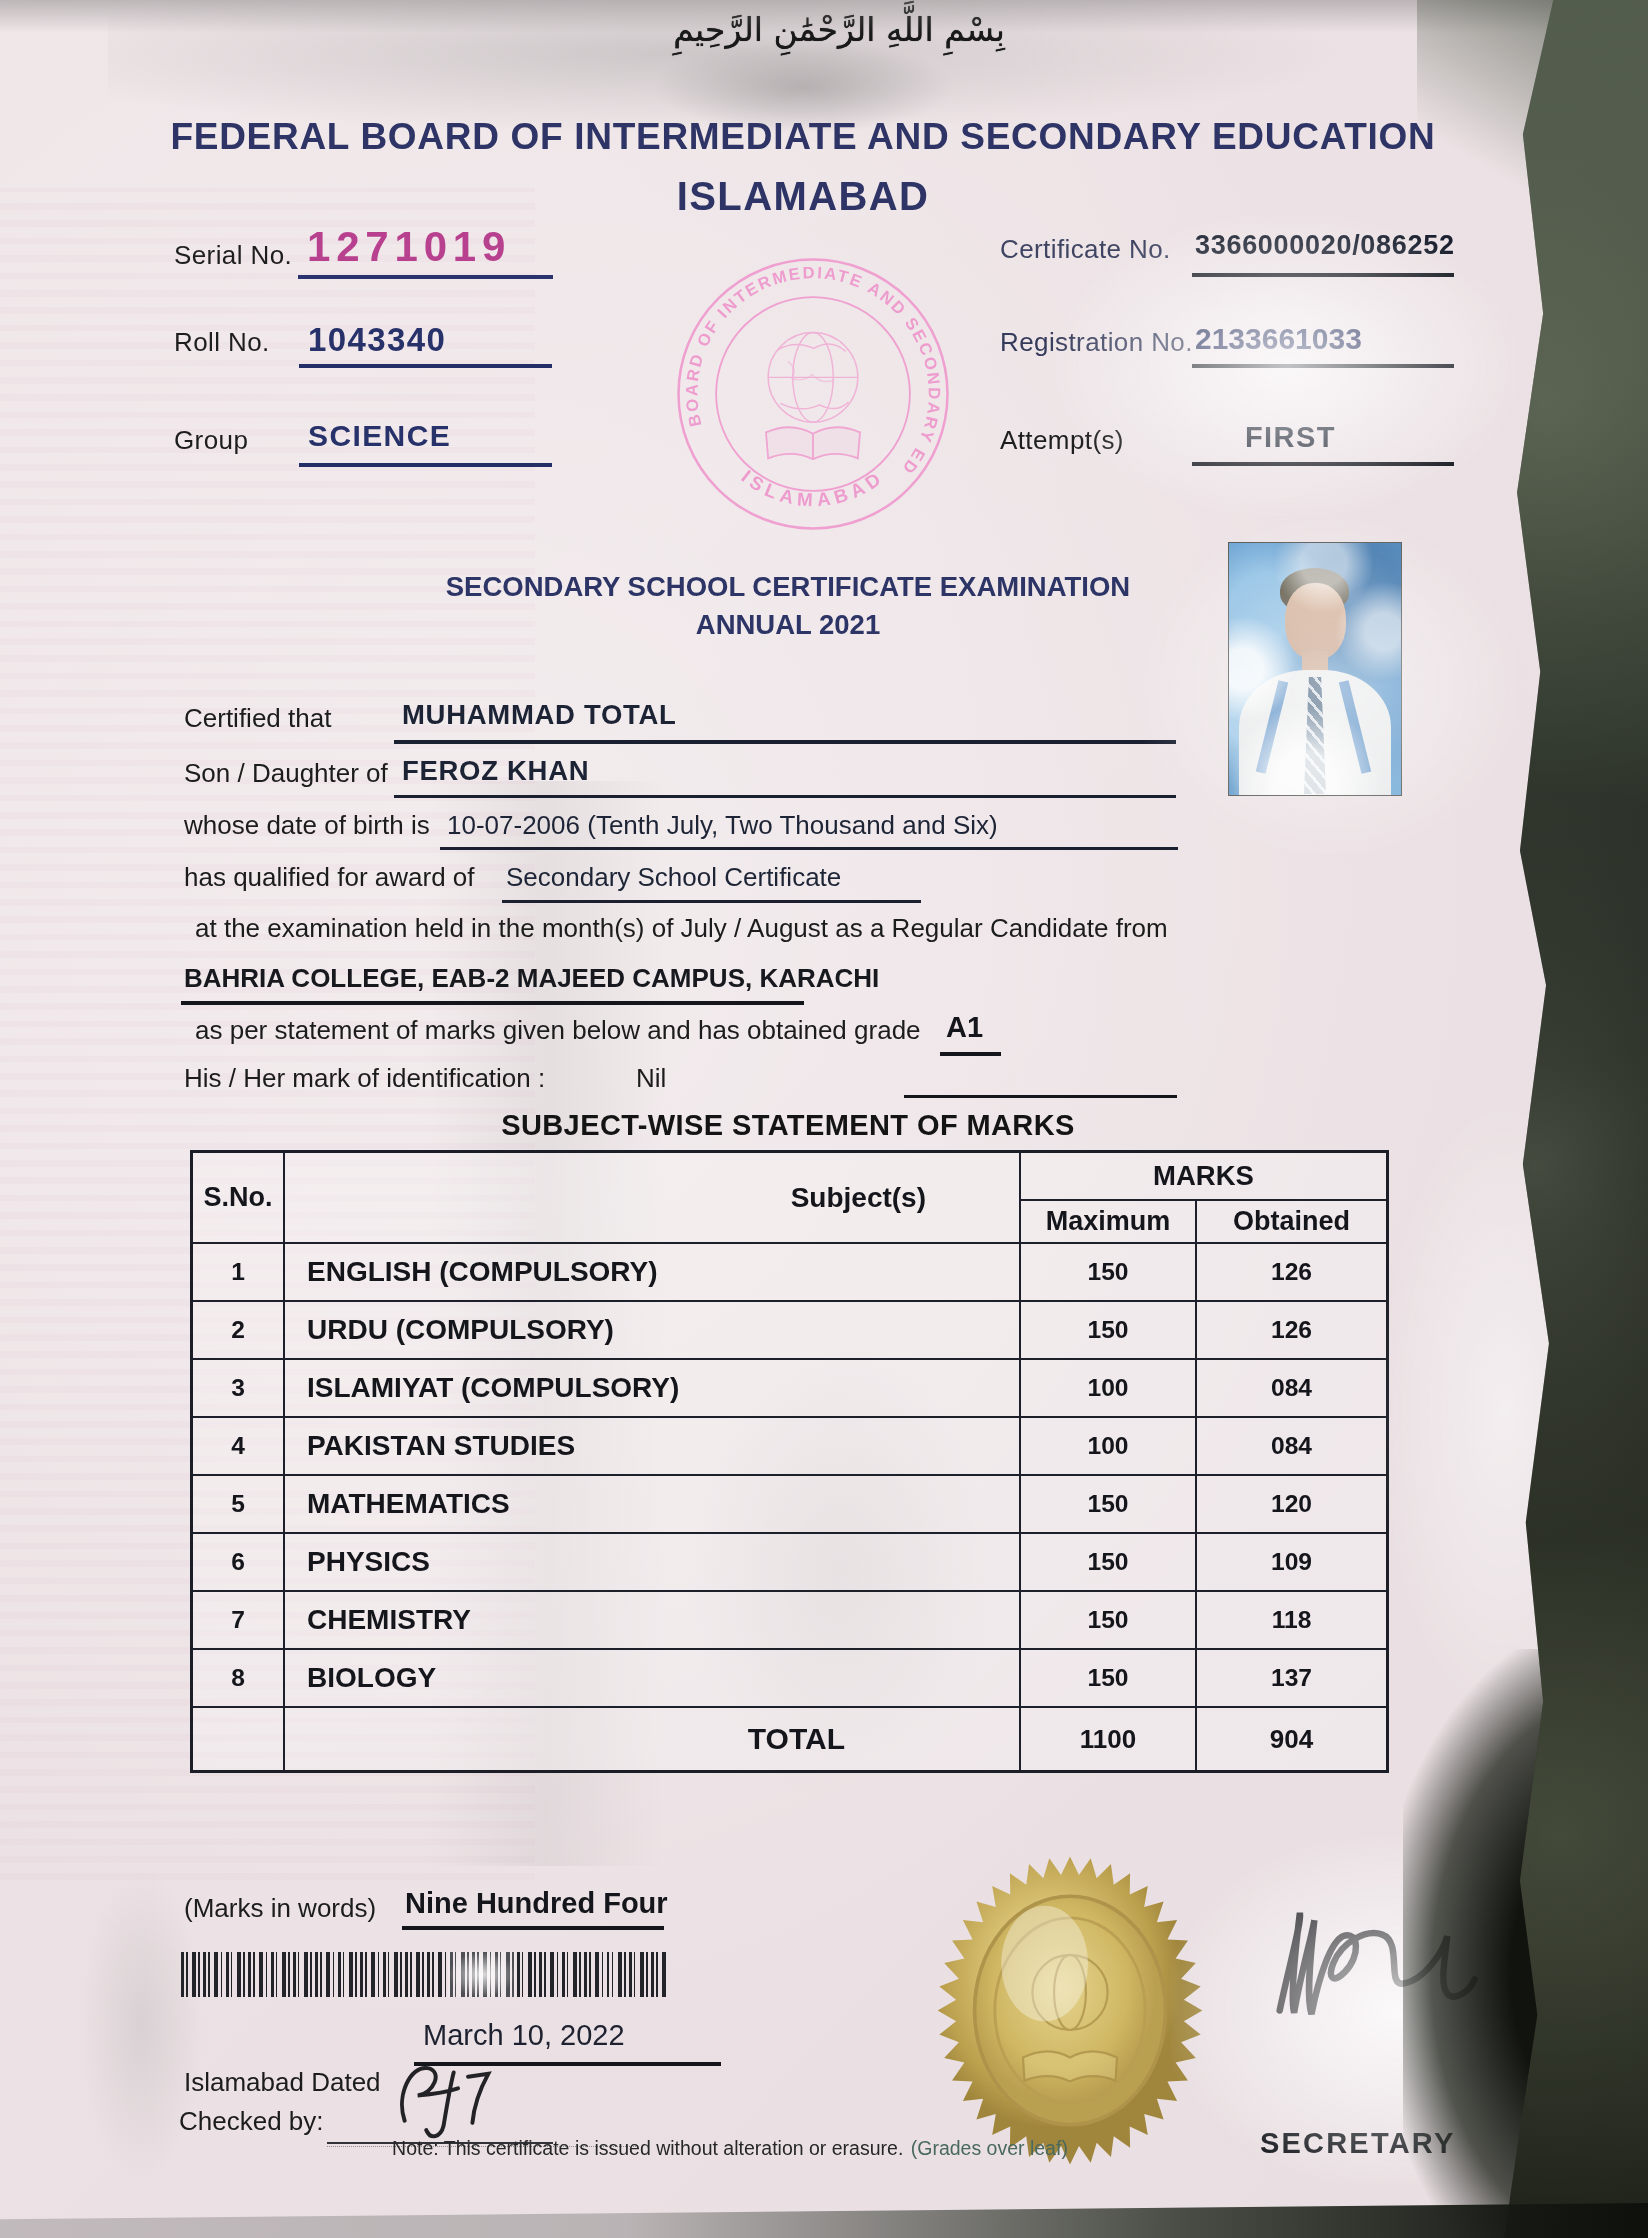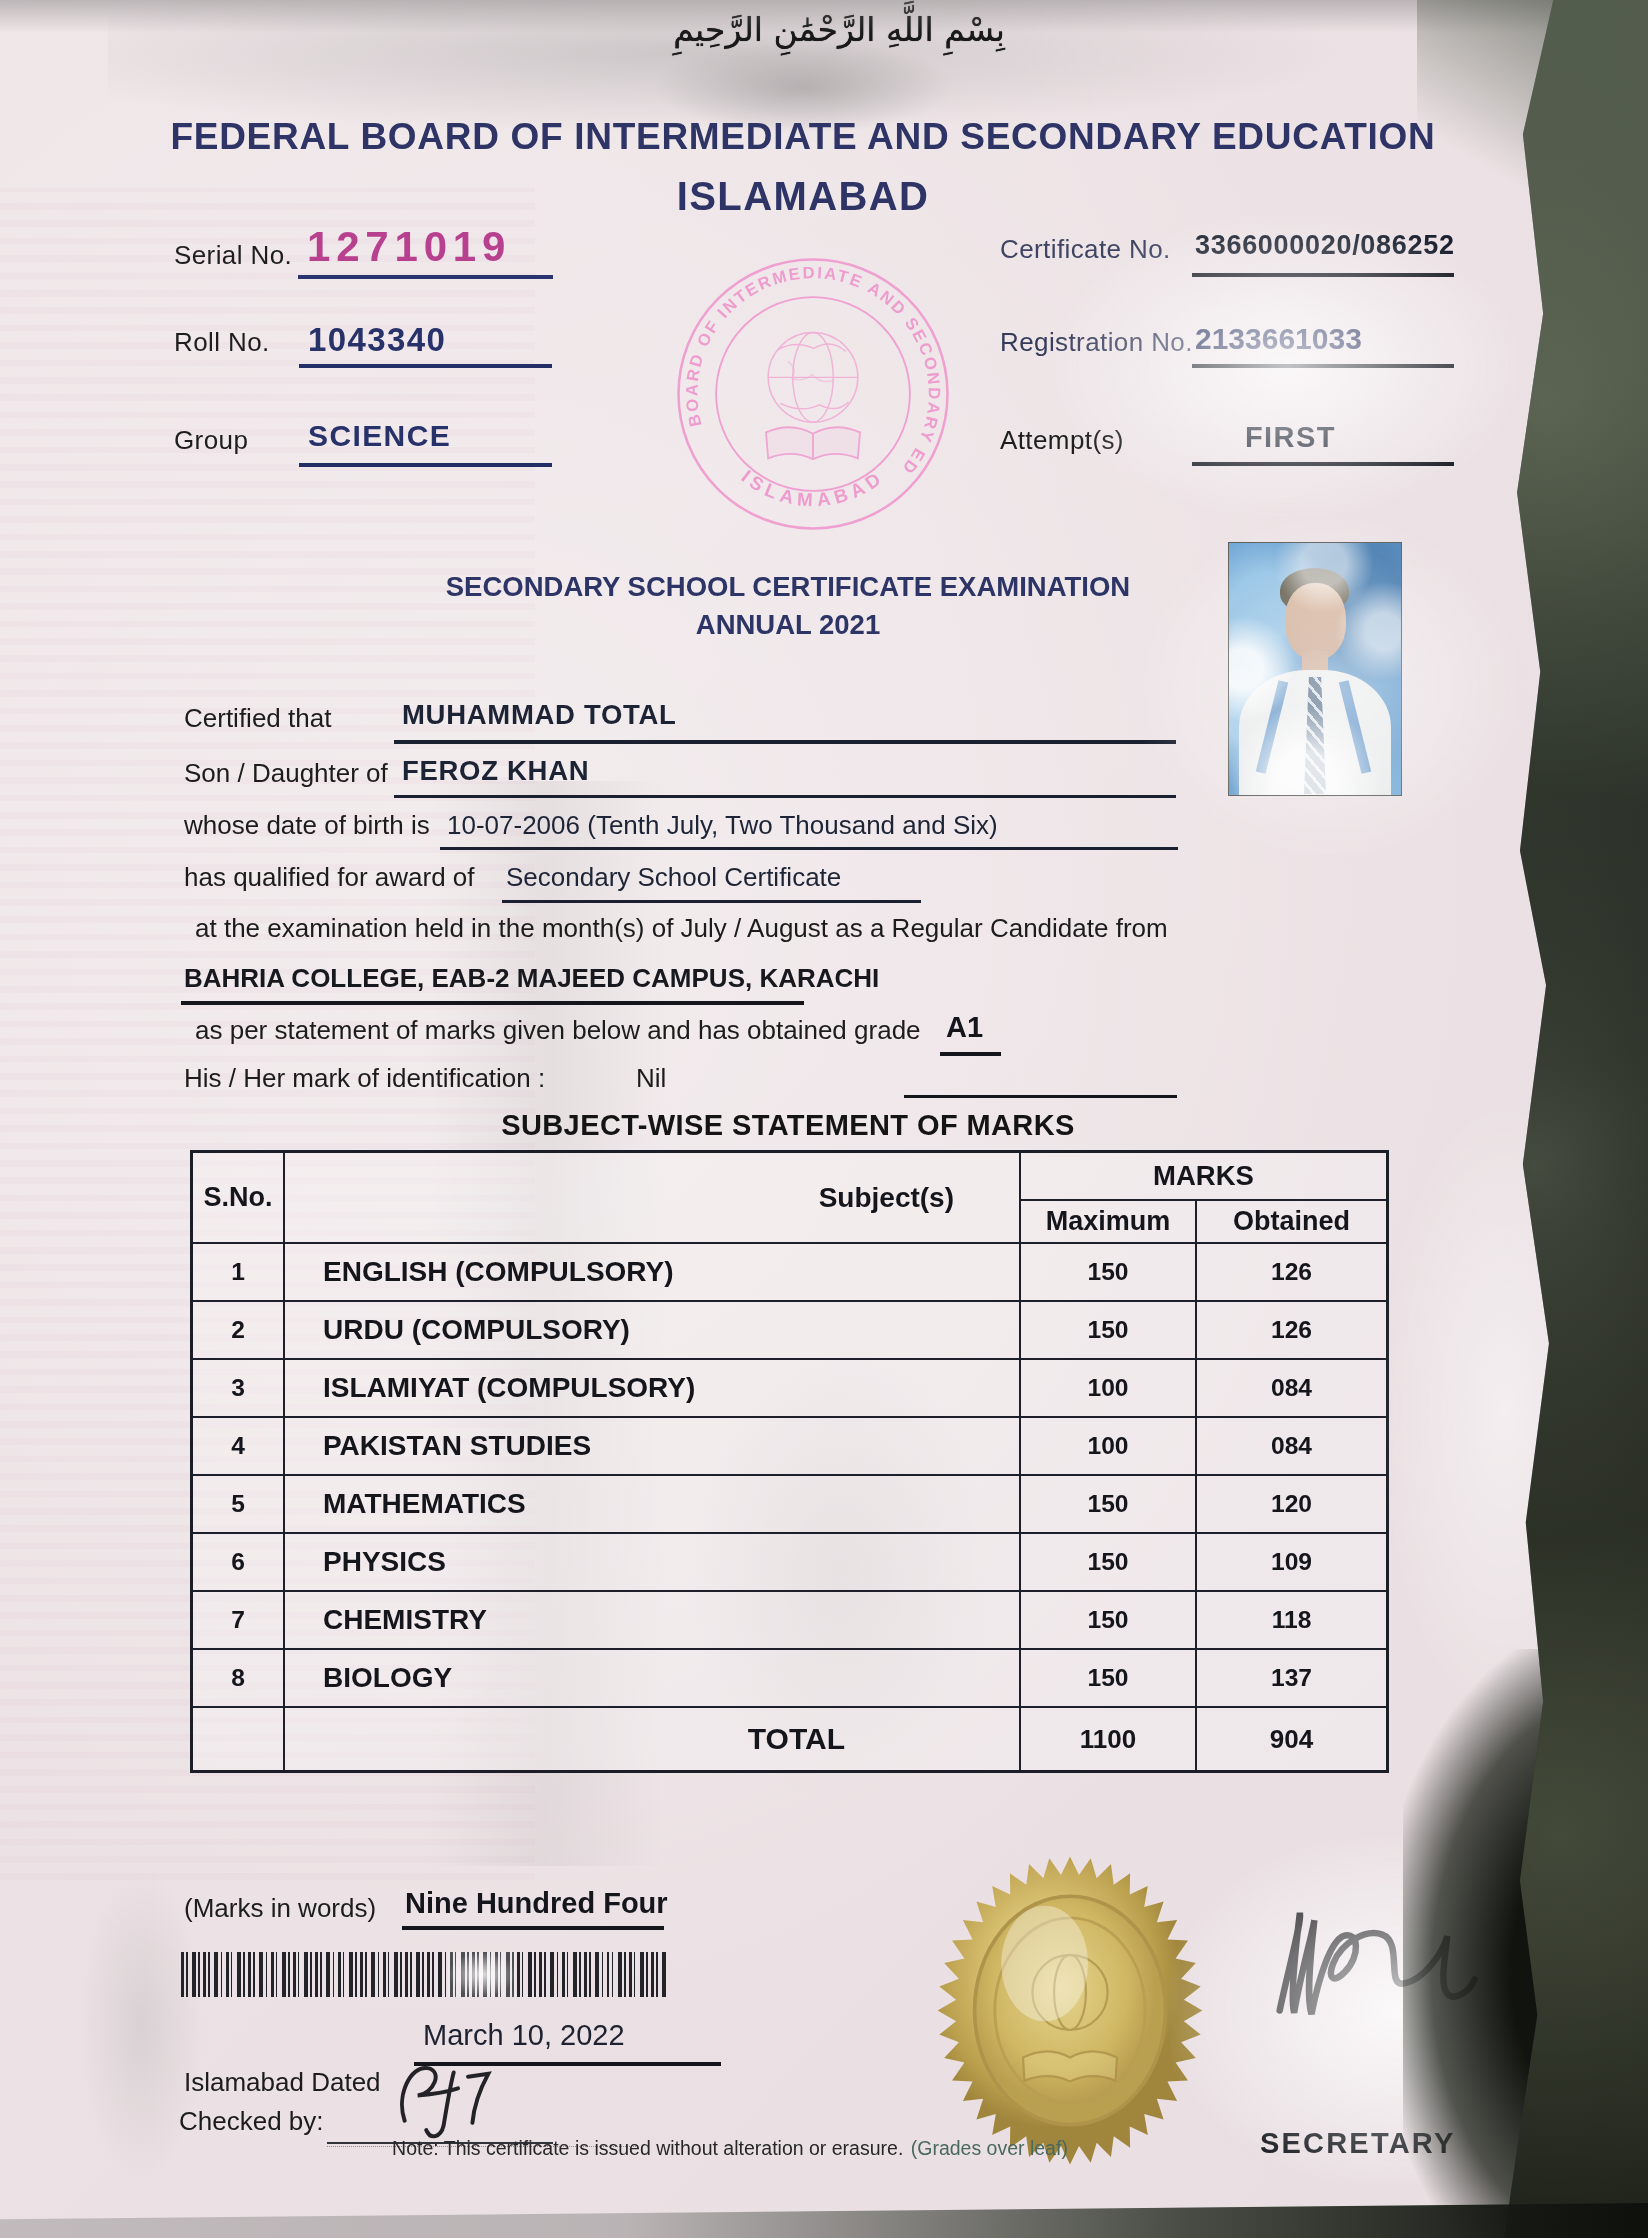--- a/index.html
+++ b/index.html
@@ -53,25 +53,25 @@
   
   #table-title{left:217px;top:1109px;width:1142px;text-align:center;font-size:29px;font-weight:bold;color:#141414;letter-spacing:0.4px;}
   #marks-table{position:absolute;left:190px;top:1150px;display:grid;
     grid-template-columns:92px 736px 176px 189px;
     grid-template-rows:48px 43px repeat(8,58px) 62px;
     border:3.6px solid #1b1e26;background:rgba(250,246,247,.35);}
   .cell{box-sizing:border-box;display:flex;align-items:center;justify-content:center;
     border-right:2.9px solid #1d202a;border-bottom:2.9px solid #1d202a;
     font-weight:bold;color:#15161c;font-size:24.6px;}
   .cell.h{font-size:27px;}
-  .cell.subj{justify-content:flex-start;padding-left:38px;font-size:28px;}
+  .cell.subj{justify-content:flex-start;padding-left:22px;font-size:28px;}
   .cell.no-r{border-right:none;}
   .cell.no-b{border-bottom:none;}
   .cell.sno-h{grid-column:1;grid-row:1/3;}
-  .cell.subj-h{grid-column:2;grid-row:1/3;justify-content:flex-end;padding-right:65px;font-size:28px;}
+  .cell.subj-h{grid-column:2;grid-row:1/3;justify-content:flex-end;padding-right:93px;font-size:28px;}
   .cell.marks-h{grid-column:3/5;grid-row:1;border-right:none;font-size:27.5px;}
   .cell.tot-lbl{justify-content:flex-end;padding-right:174px;font-size:30px;}
   
   #barcode{left:181px;top:1952px;width:486px;height:45px;
     background:
       repeating-linear-gradient(90deg,#23242a 0 2.9px,rgba(0,0,0,0) 2.9px 5px,#23242a 5px 6.5px,rgba(0,0,0,0) 6.5px 11px,#23242a 11px 15px,rgba(0,0,0,0) 15px 17.4px,#23242a 17.4px 19px,rgba(0,0,0,0) 19px 22.4px);}
   #barcode:after{content:"";position:absolute;left:55%;top:0;width:14%;height:100%;
     background:radial-gradient(ellipse at center, rgba(255,255,255,.85), rgba(255,255,255,.2) 70%);}
   #checked-line{left:327px;top:2142px;width:226px;height:2.2px;background:#303238;}
   #checked-micro{left:327px;top:2146px;width:311px;height:0;border-top:1.4px dotted #8e8e8e;}

